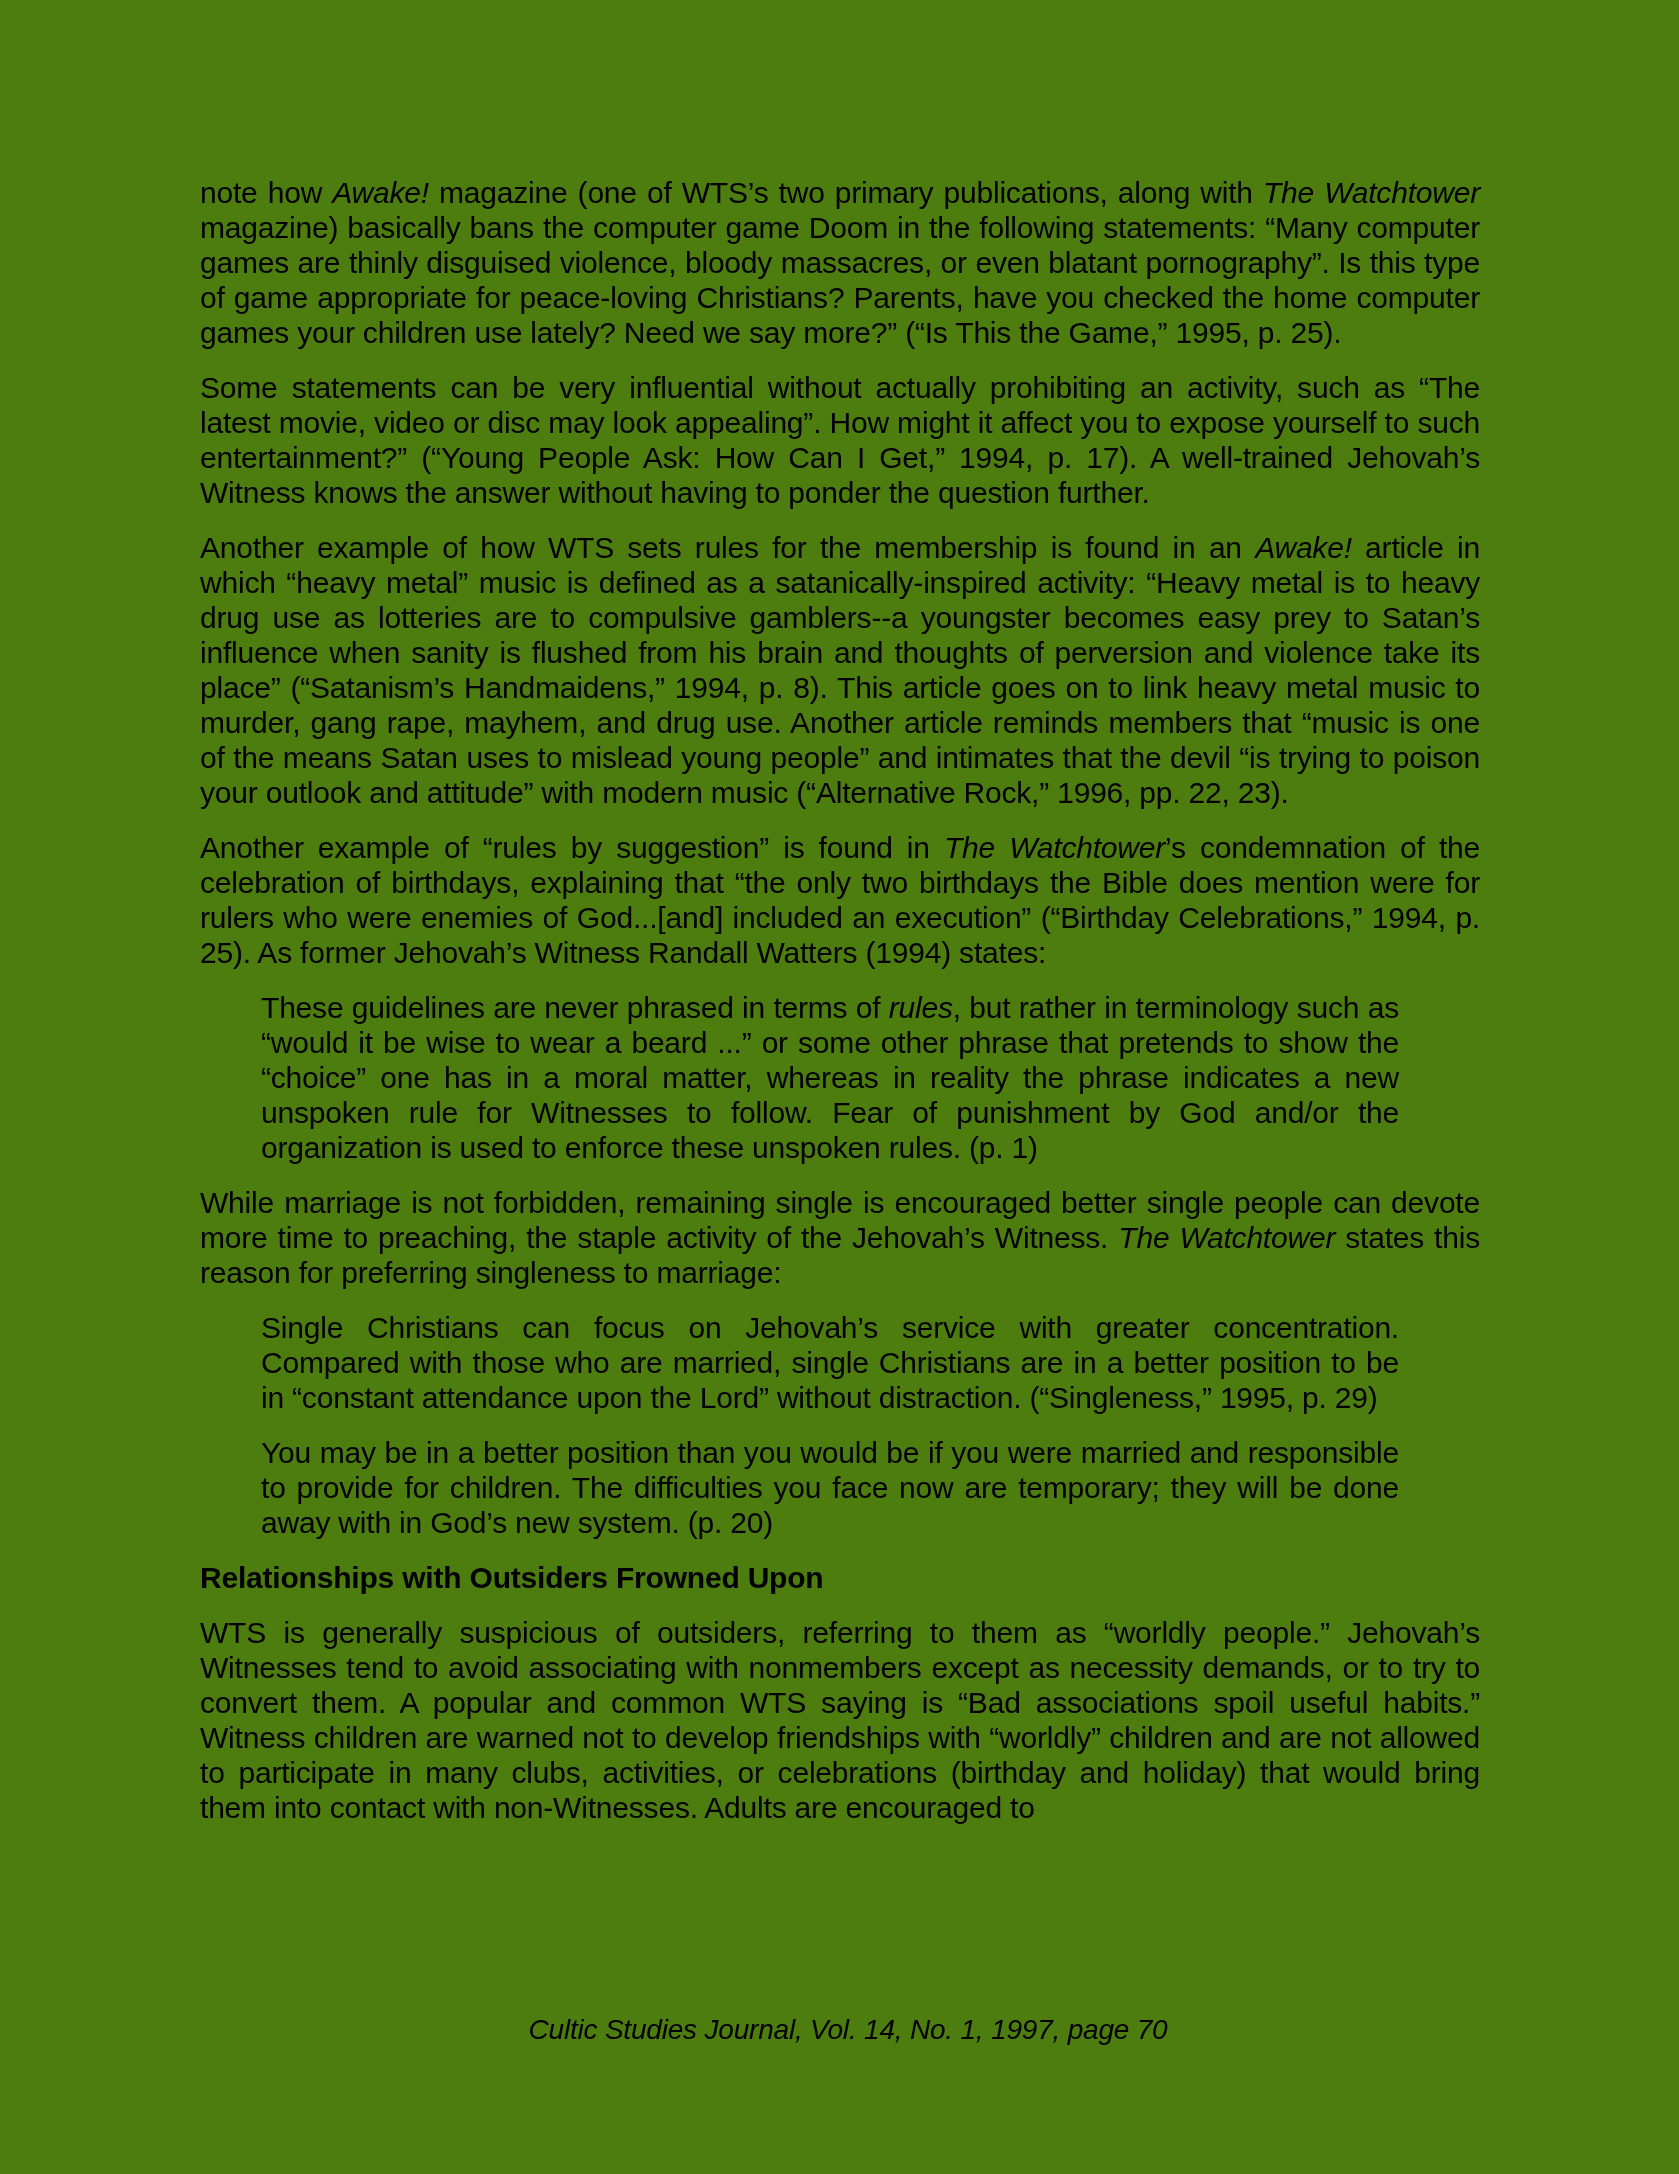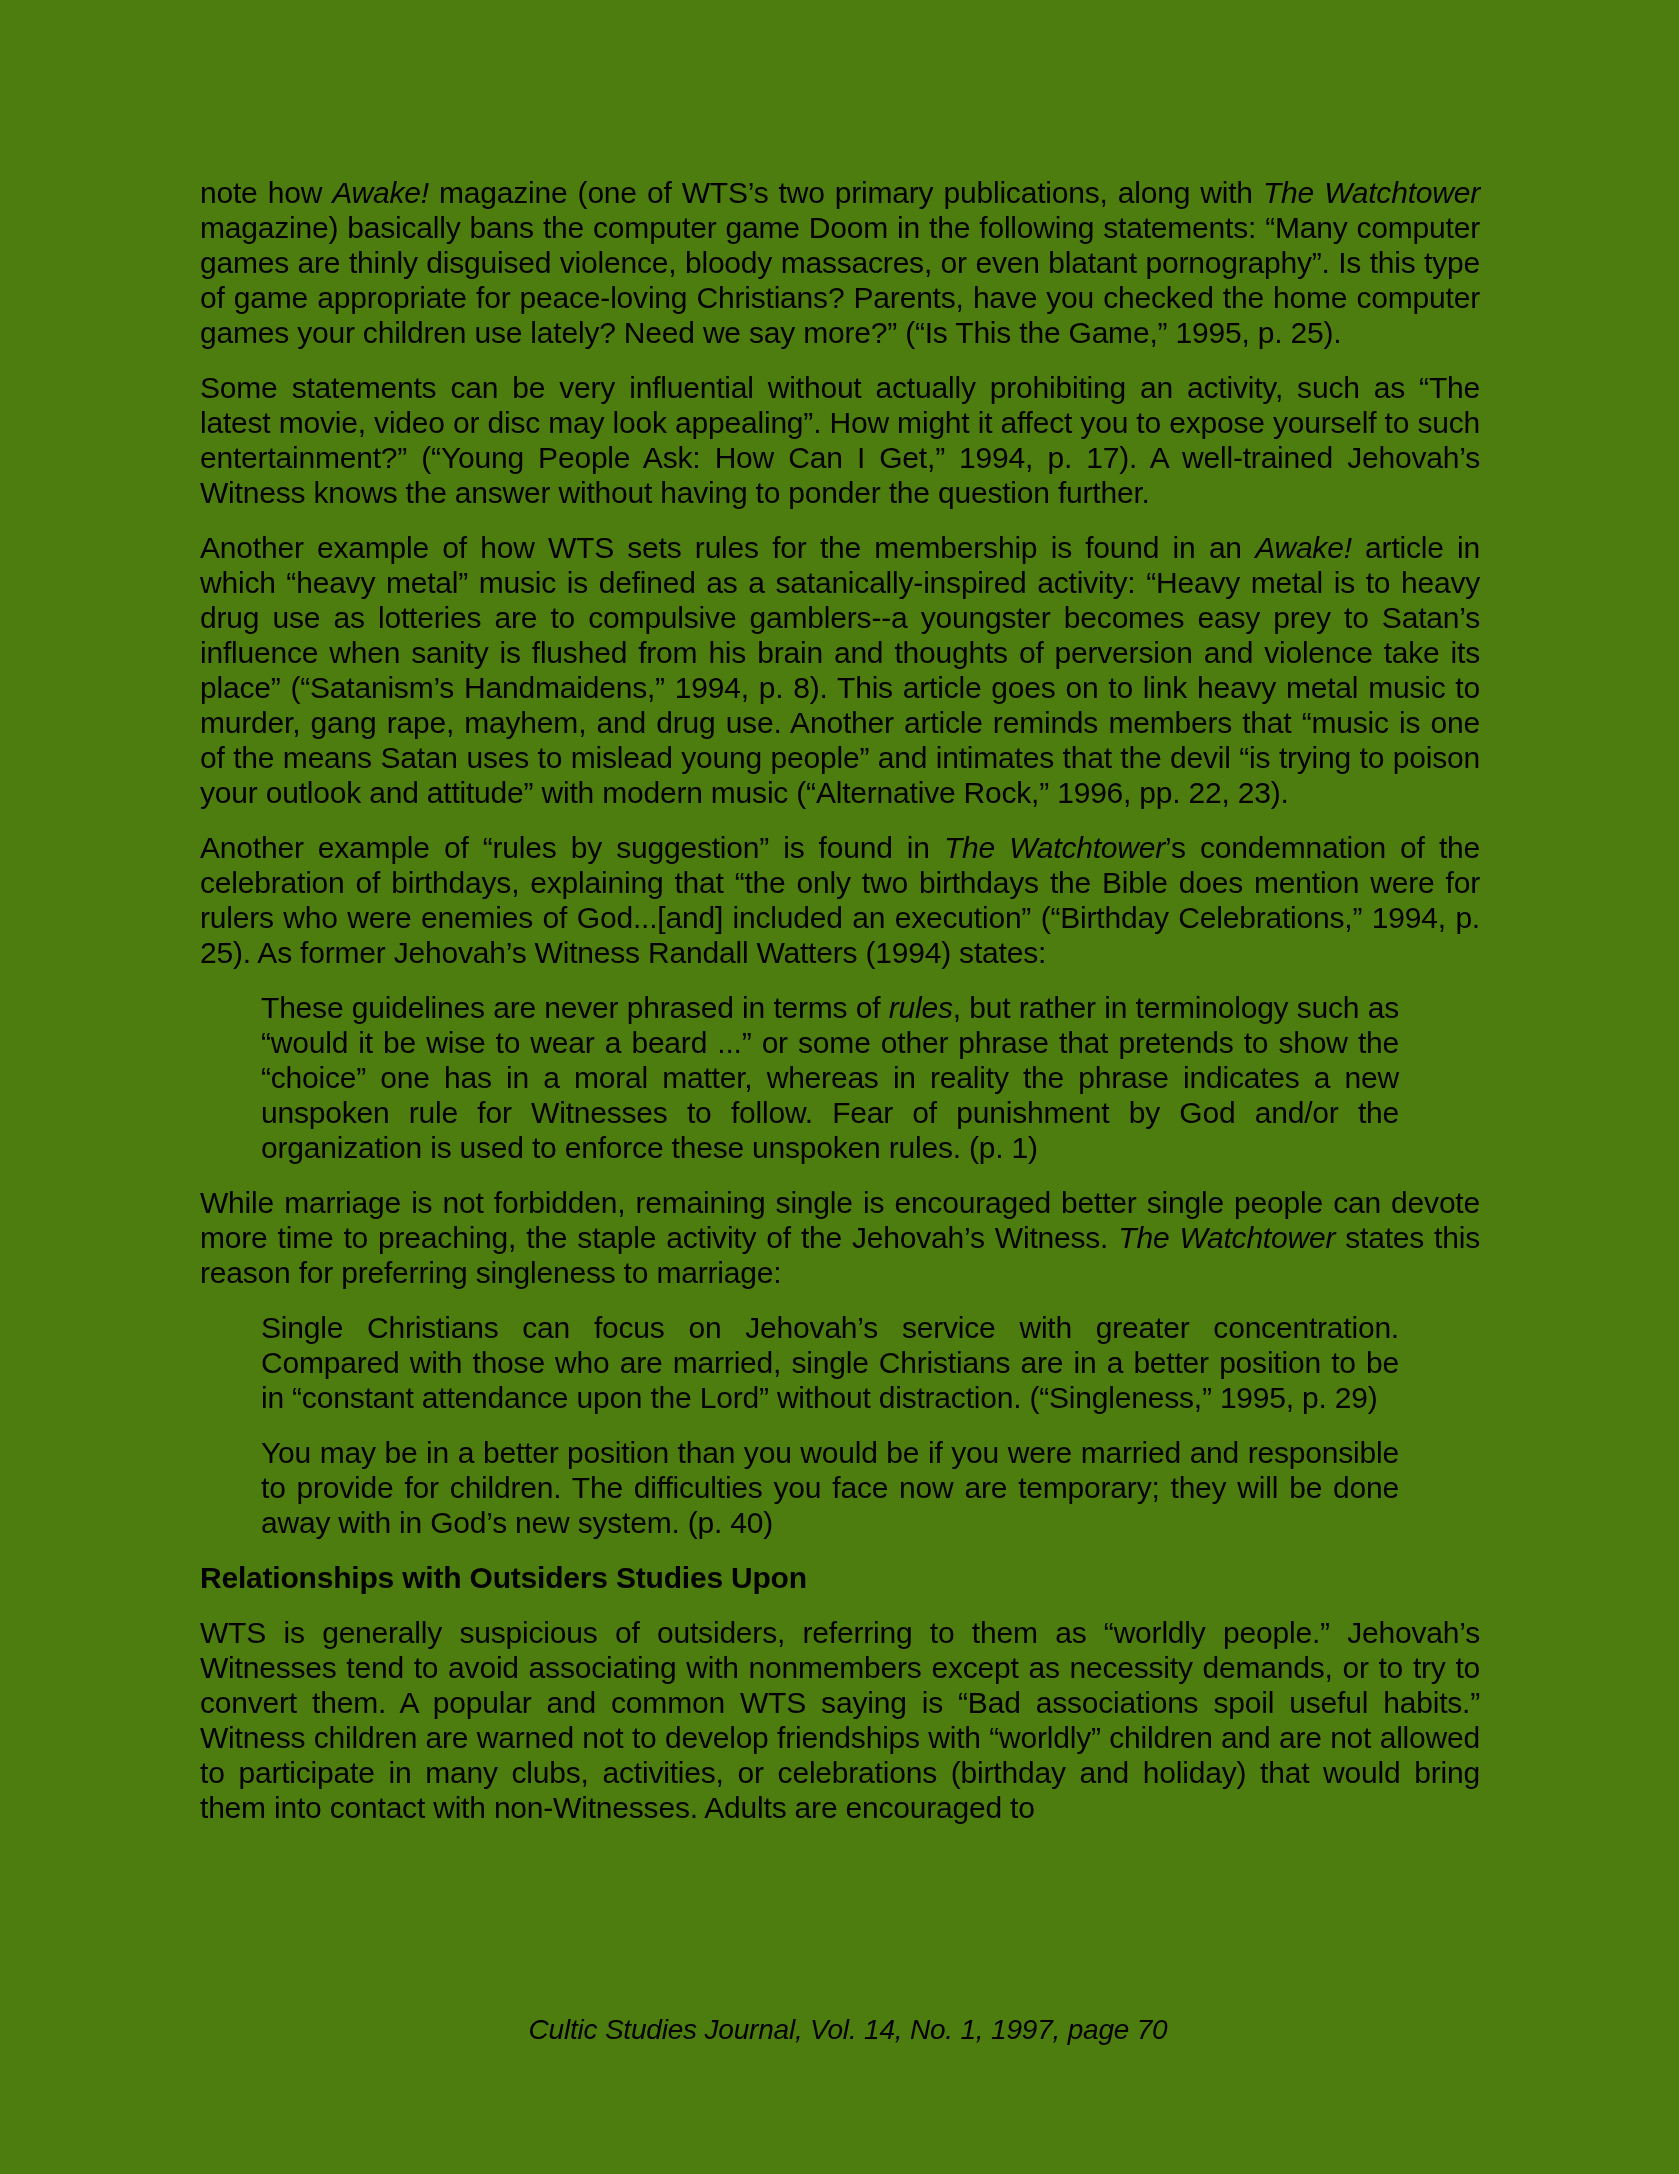--- a/index.html
+++ b/index.html
@@ -62,19 +62,19 @@
 
 <div class="page">
   <div class="content">
     <p class="para"><span>note how </span><span class="i">Awake!</span><span> magazine (one of WTS’s two primary publications, along with </span><span class="i">The Watchtower</span><span> magazine) basically bans the computer game Doom in the following statements: “Many computer games are thinly disguised violence, bloody massacres, or even blatant pornography”. Is this type of game appropriate for peace-loving Christians? Parents, have you checked the home computer games your children use lately? Need we say more?” (“Is This the Game,” 1995, p. 25).</span></p>
     <p class="para"><span>Some statements can be very influential without actually prohibiting an activity, such as “The latest movie, video or disc may look appealing”. How might it affect you to expose yourself to such entertainment?” (“Young People Ask: How Can I Get,” 1994, p. 17). A well-trained Jehovah’s Witness knows the answer without having to ponder the question further.</span></p>
     <p class="para"><span>Another example of how WTS sets rules for the membership is found in an </span><span class="i">Awake!</span><span> article in which “heavy metal” music is defined as a satanically-inspired activity: “Heavy metal is to heavy drug use as lotteries are to compulsive gamblers--a youngster becomes easy prey to Satan’s influence when sanity is flushed from his brain and thoughts of perversion and violence take its place” (“Satanism’s Handmaidens,” 1994, p. 8). This article goes on to link heavy metal music to murder, gang rape, mayhem, and drug use. Another article reminds members that “music is one of the means Satan uses to mislead young people” and intimates that the devil “is trying to poison your outlook and attitude” with modern music (“Alternative Rock,” 1996, pp. 22, 23).</span></p>
     <p class="para"><span>Another example of “rules by suggestion” is found in </span><span class="i">The Watchtower</span><span>’s condemnation of the celebration of birthdays, explaining that “the only two birthdays the Bible does mention were for rulers who were enemies of God...[and] included an execution” (“Birthday Celebrations,” 1994, p. 25). As former Jehovah’s Witness Randall Watters (1994) states:</span></p>
     <p class="quote"><span>These guidelines are never phrased in terms of </span><span class="i">rules</span><span>, but rather in terminology such as “would it be wise to wear a beard ...” or some other phrase that pretends to show the “choice” one has in a moral matter, whereas in reality the phrase indicates a new unspoken rule for Witnesses to follow. Fear of punishment by God and/or the organization is used to enforce these unspoken rules. (p. 1)</span></p>
     <p class="para"><span>While marriage is not forbidden, remaining single is encouraged better single people can devote more time to preaching, the staple activity of the Jehovah’s Witness. </span><span class="i">The Watchtower</span><span> states this reason for preferring singleness to marriage:</span></p>
     <p class="quote"><span>Single Christians can focus on Jehovah’s service with greater concentration. Compared with those who are married, single Christians are in a better position to be in “constant attendance upon the Lord” without distraction. (“Singleness,” 1995, p. 29)</span></p>
-    <p class="quote"><span>You may be in a better position than you would be if you were married and responsible to provide for children. The difficulties you face now are temporary; they will be done away with in God’s new system. (p. 40)</span></p>
-    <p class="heading"><span>Relationships with Outsiders Studies Upon</span></p>
+    <p class="quote"><span>You may be in a better position than you would be if you were married and responsible to provide for children. The difficulties you face now are temporary; they will be done away with in God’s new system. (p. 20)</span></p>
+    <p class="heading"><span>Relationships with Outsiders Frowned Upon</span></p>
     <p class="para"><span>WTS is generally suspicious of outsiders, referring to them as “worldly people.” Jehovah’s Witnesses tend to avoid associating with nonmembers except as necessity demands, or to try to convert them. A popular and common WTS saying is “Bad associations spoil useful habits.” Witness children are warned not to develop friendships with “worldly” children and are not allowed to participate in many clubs, activities, or celebrations (birthday and holiday) that would bring them into contact with non-Witnesses. Adults are encouraged to</span></p>
   </div>
   <div class="footer">Cultic Studies Journal, Vol. 14, No. 1, 1997, page 70</div>
 </div>
 
 
 </body></html>

